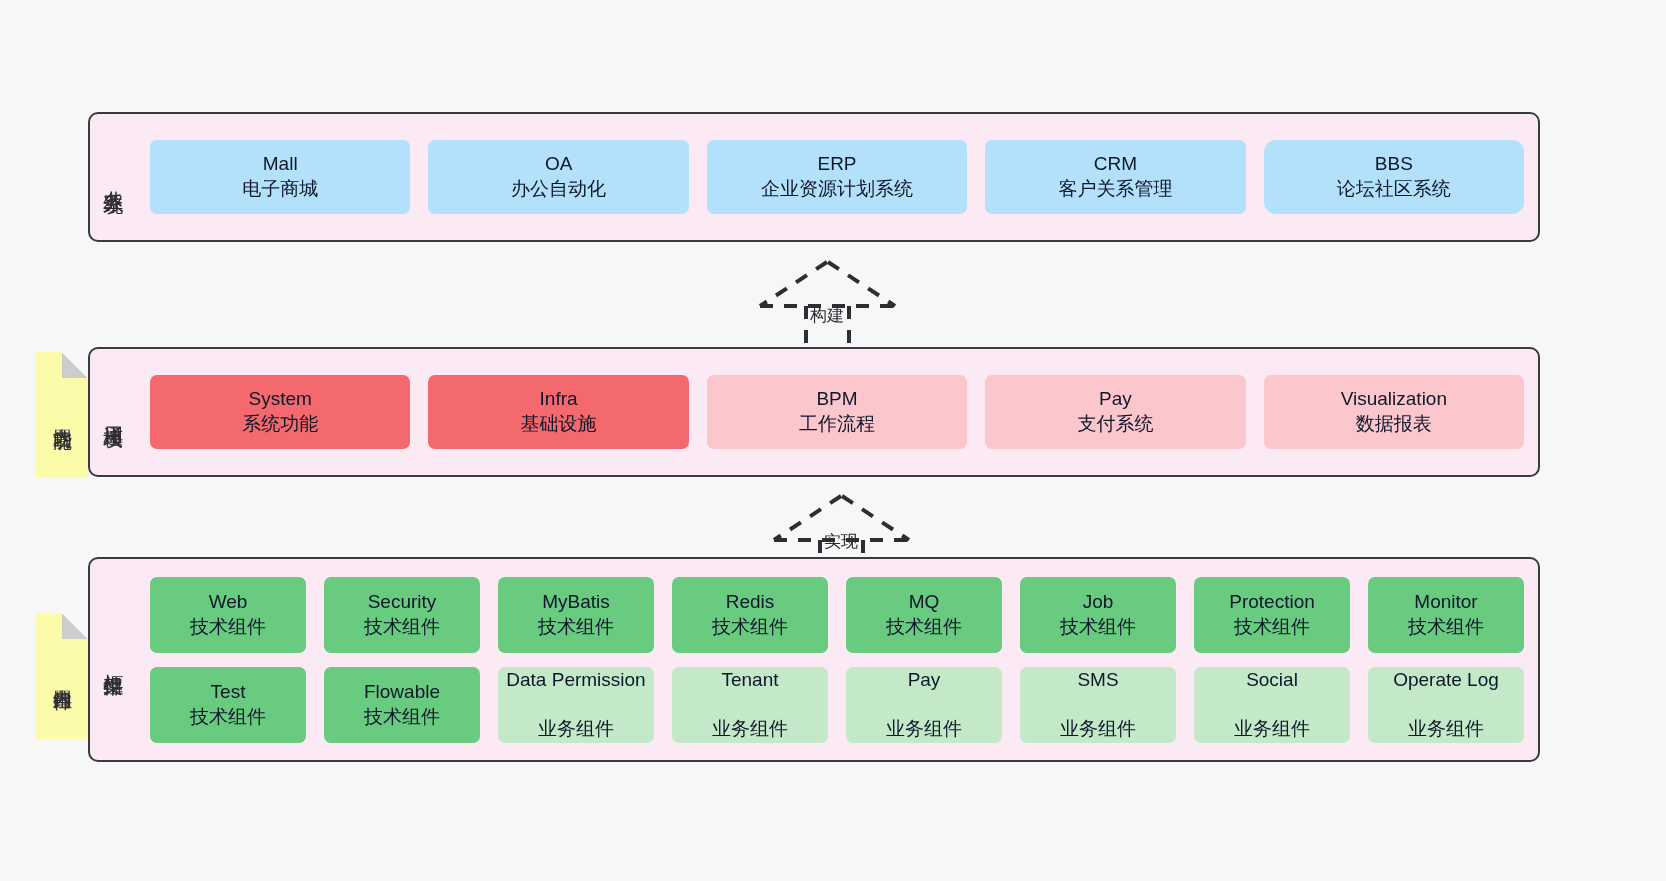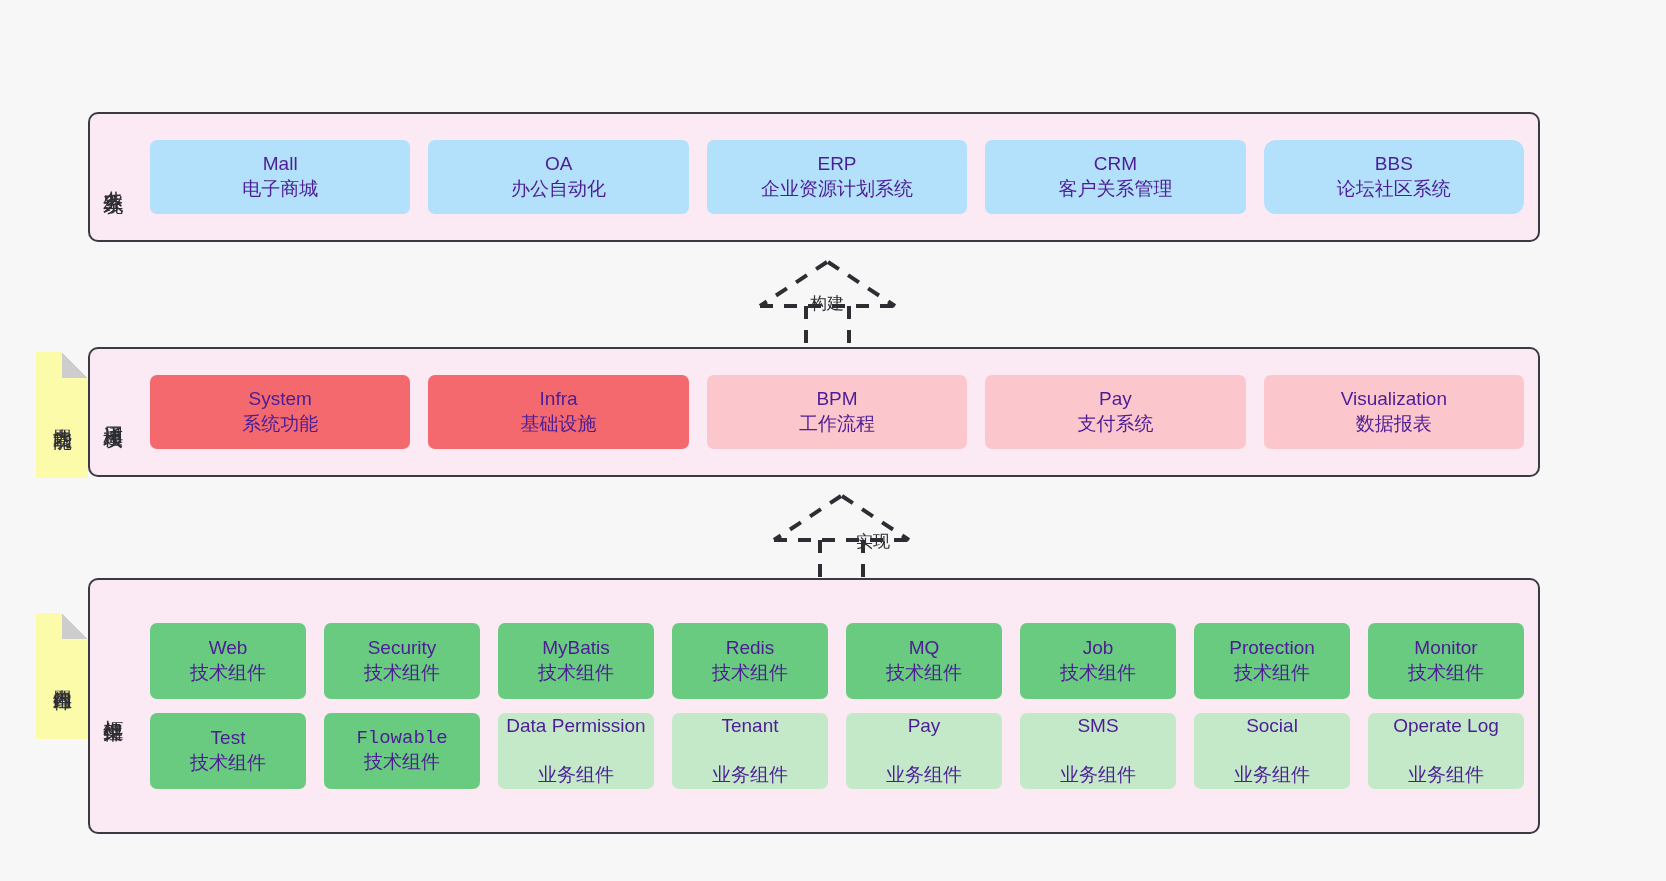--- a/index.html
+++ b/index.html
@@ -66,21 +66,21 @@
     box-sizing: border-box;
     flex: 1 1 0;
     border-radius: 7px;
     display: flex;
     flex-direction: column;
     align-items: center;
     justify-content: center;
     text-align: center;
     font-size: 19px;
     line-height: 1.3;
-    color: #4c1d95;
+    color: #0f172a;
     padding: 6px 4px;
     user-select: none;
   }
   .card .l1 { white-space: normal; }
   .card .l2 { white-space: nowrap; }
 
   .blue    { background: #b3e0fb; }
   .red     { background: #f3696e; }
   .pink    { background: #fcc6cd; }
   .green   { background: #68cb7f; }
@@ -158,21 +158,21 @@
 </div>
 
 <div class="uml-arrow" style="left:752px; top:258px; width:152px; height:90px;">
   <svg width="152" height="90" viewBox="0 0 152 90">
     <path d="M75 4 L8 48" fill="none" stroke="#2d2d33" stroke-width="4" stroke-dasharray="13 11"></path>
     <path d="M76 4 L143 48" fill="none" stroke="#2d2d33" stroke-width="4" stroke-dasharray="13 11"></path>
     <path d="M8 48 L143 48" fill="none" stroke="#2d2d33" stroke-width="4" stroke-dasharray="13 11"></path>
     <path d="M54 48 L54 88" fill="none" stroke="#2d2d33" stroke-width="4" stroke-dasharray="13 11"></path>
     <path d="M97 48 L97 88" fill="none" stroke="#2d2d33" stroke-width="4" stroke-dasharray="13 11"></path>
   </svg>
-  <span class="lbl" style="left:58px; top:34px;">构建</span>
+  <span class="lbl" style="left:58px; top:46px;">构建</span>
 </div>
 
 <div class="note" style="left:36px; top:352px; width:52px; height:126px;">
   <span>内置功能</span>
 </div>
 
 <div class="band" id="band-common" style="left:88px; top:347px; width:1452px; height:130px;">
   <div class="band-label">通用模块</div>
   <div class="band-body">
     <div class="rows">
@@ -203,28 +203,28 @@
 </div>
 
 <div class="uml-arrow" style="left:766px; top:492px; width:152px; height:90px;">
   <svg width="152" height="90" viewBox="0 0 152 90">
     <path d="M75 4 L8 48" fill="none" stroke="#2d2d33" stroke-width="4" stroke-dasharray="13 11"></path>
     <path d="M76 4 L143 48" fill="none" stroke="#2d2d33" stroke-width="4" stroke-dasharray="13 11"></path>
     <path d="M8 48 L143 48" fill="none" stroke="#2d2d33" stroke-width="4" stroke-dasharray="13 11"></path>
     <path d="M54 48 L54 88" fill="none" stroke="#2d2d33" stroke-width="4" stroke-dasharray="13 11"></path>
     <path d="M97 48 L97 88" fill="none" stroke="#2d2d33" stroke-width="4" stroke-dasharray="13 11"></path>
   </svg>
-  <span class="lbl" style="left:58px; top:38px;margin-left:32px;">实现</span>
+  <span class="lbl" style="left:58px; top:38px;">实现</span>
 </div>
 
 <div class="note" style="left:36px; top:613px; width:52px; height:126px;">
   <span>内置组件</span>
 </div>
 
-<div class="band" id="band-framework" style="left:88px; top:578px; width:1452px; height:256px;">
+<div class="band" id="band-framework" style="left:88px; top:557px; width:1452px; height:205px;">
   <div class="band-label">框架组件</div>
   <div class="band-body">
     <div class="rows">
 
       <div class="row">
         <div class="card green" style="height:76px;">
           <div class="l1">Web</div>
           <div class="l2">技术组件</div>
         </div>
         <div class="card green" style="height:76px;">
@@ -255,21 +255,21 @@
           <div class="l1">Monitor</div>
           <div class="l2">技术组件</div>
         </div>
       </div>
 
       <div class="row">
         <div class="card green" style="height:76px;">
           <div class="l1">Test</div>
           <div class="l2">技术组件</div>
         </div>
-        <div class="card green" style="height:76px;font-family:Liberation Mono, monospace;">
+        <div class="card green" style="height:76px;">
           <div class="l1">Flowable</div>
           <div class="l2">技术组件</div>
         </div>
         <div class="card green-l" style="height:76px;">
           <div class="l1">Data Permission</div>
           <div class="l2">业务组件</div>
         </div>
         <div class="card green-l" style="height:76px;">
           <div class="l1">Tenant</div>
           <div class="l2">业务组件</div>

